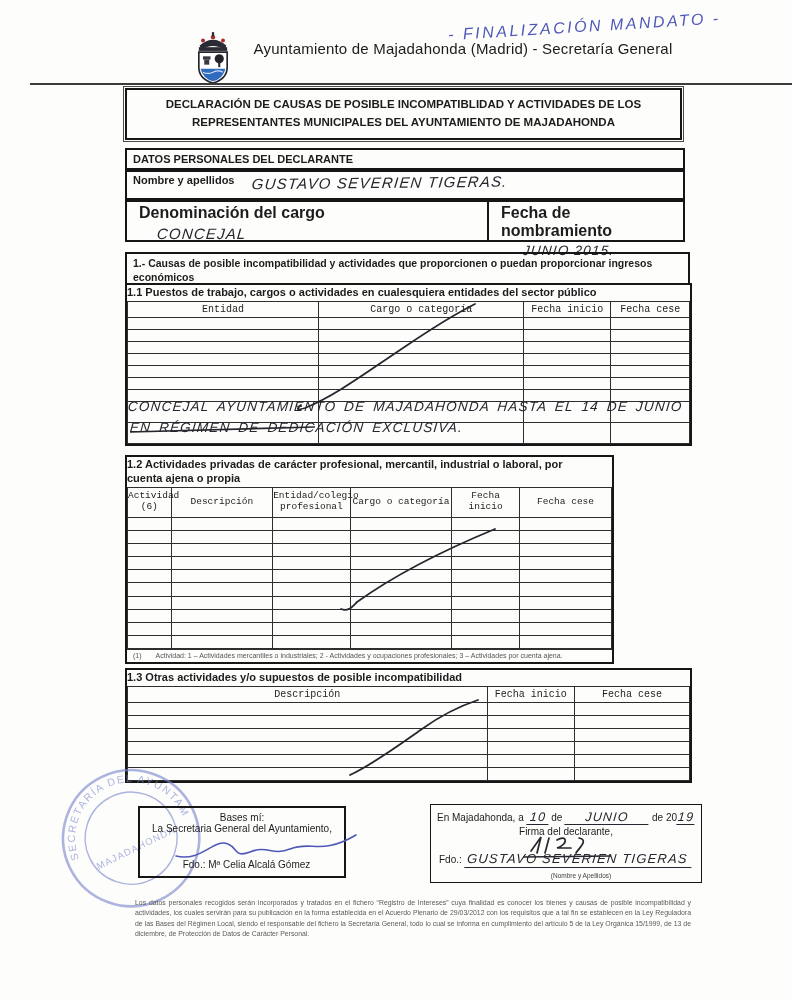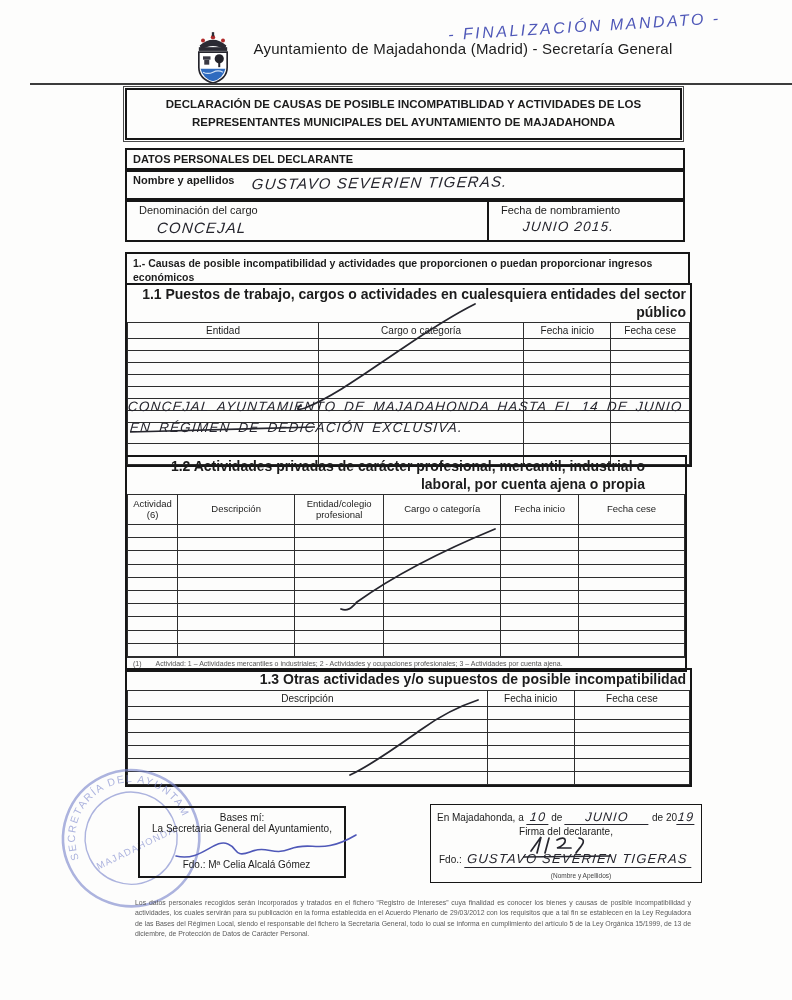--- a/index.html
+++ b/index.html
@@ -29,34 +29,34 @@
   .title-box{ left:125px; top:88px; width:557px; height:52px; outline:1px solid #4a4a4a; outline-offset:1px;
               display:flex; align-items:center; justify-content:center; text-align:center;
               font-weight:bold; font-size:11.5px; line-height:1.55; padding:0 28px; }
   .dp-head{ left:125px; top:148px; width:560px; height:22px; font-weight:bold; font-size:11px;
             display:flex; align-items:center; padding-left:6px; }
   .dp-name{ left:125px; top:170px; width:560px; height:30px; font-size:11px; padding:2px 0 0 6px; }
   .dp-name .lbl{ font-weight:bold; vertical-align:top; }
   .dp-row{ left:125px; top:200px; width:560px; height:42px; display:flex; }
   .dp-cargo{ flex:1 1 auto; border-right:2px solid #161616; padding:2px 0 0 6px; }
   .dp-fecha{ width:188px; padding:2px 0 0 6px; }
-  .dp-row .lbl{ font-weight:normal; font-size:11px; display:block;padding-left:6px; }
+  .dp-row .lbl{ font-weight:bold; font-size:16px; display:block;padding-left:6px; }
   .sec1-box{ left:125px; top:252px; width:565px; height:33px; font-weight:bold; font-size:10.5px;
              line-height:1.35; padding:2px 4px 0 6px; }
   
   .sec{ position:absolute; border:2px solid #161616; box-sizing:border-box; }
-  .sec-title{ font-weight:bold; font-size:14px; padding:1px 4px 1px 12px; line-height:1.25;text-align:right; }
-  table{ border-collapse:collapse; table-layout:fixed; width:100%; }
+  .sec-title{ font-weight:bold; font-size:11px; padding:1px 4px 1px 0; line-height:1.25; }
+  table{ border-collapse:collapse; table-layout:fixed; width:100%;font-family:Liberation Mono, monospace; }
   th,td{ border:1px solid #2e2e2e; font-weight:normal; padding:0; }
   thead th{ font-size:10px; text-align:center; vertical-align:middle; }
   .s11{ left:125px; top:283px; width:567px; }
   .s11 thead th{ height:15px; }
   .s11 tbody.empty td{ height:11px; }
   .s11 tbody.hwrows td{ height:20px; }
-  .s12{ left:125px; top:455px; width:562px; }
+  .s12{ left:125px; top:455px; width:489px; }
   .s12 .sec-title{ padding-right:40px; }
   .s12 thead th{ height:29px; font-size:9.5px; line-height:1.15; }
   .s12 tbody.empty td{ height:12.2px; }
   .s12 .footnote{ border-top:1.5px solid #2e2e2e; font-size:7px; color:#555; padding:2px 2px 3px 6px; }
   .s12 .footnote .mk{ margin-right:14px; }
   .s13{ left:125px; top:668px; width:567px; }
   .s13 thead th{ height:15px; }
   .s13 tbody.empty td{ height:12px; }
   
   .hw-t11-1{ position:absolute; left:128px; top:399px; font-size:13.5px; word-spacing:3px; white-space:nowrap; }

